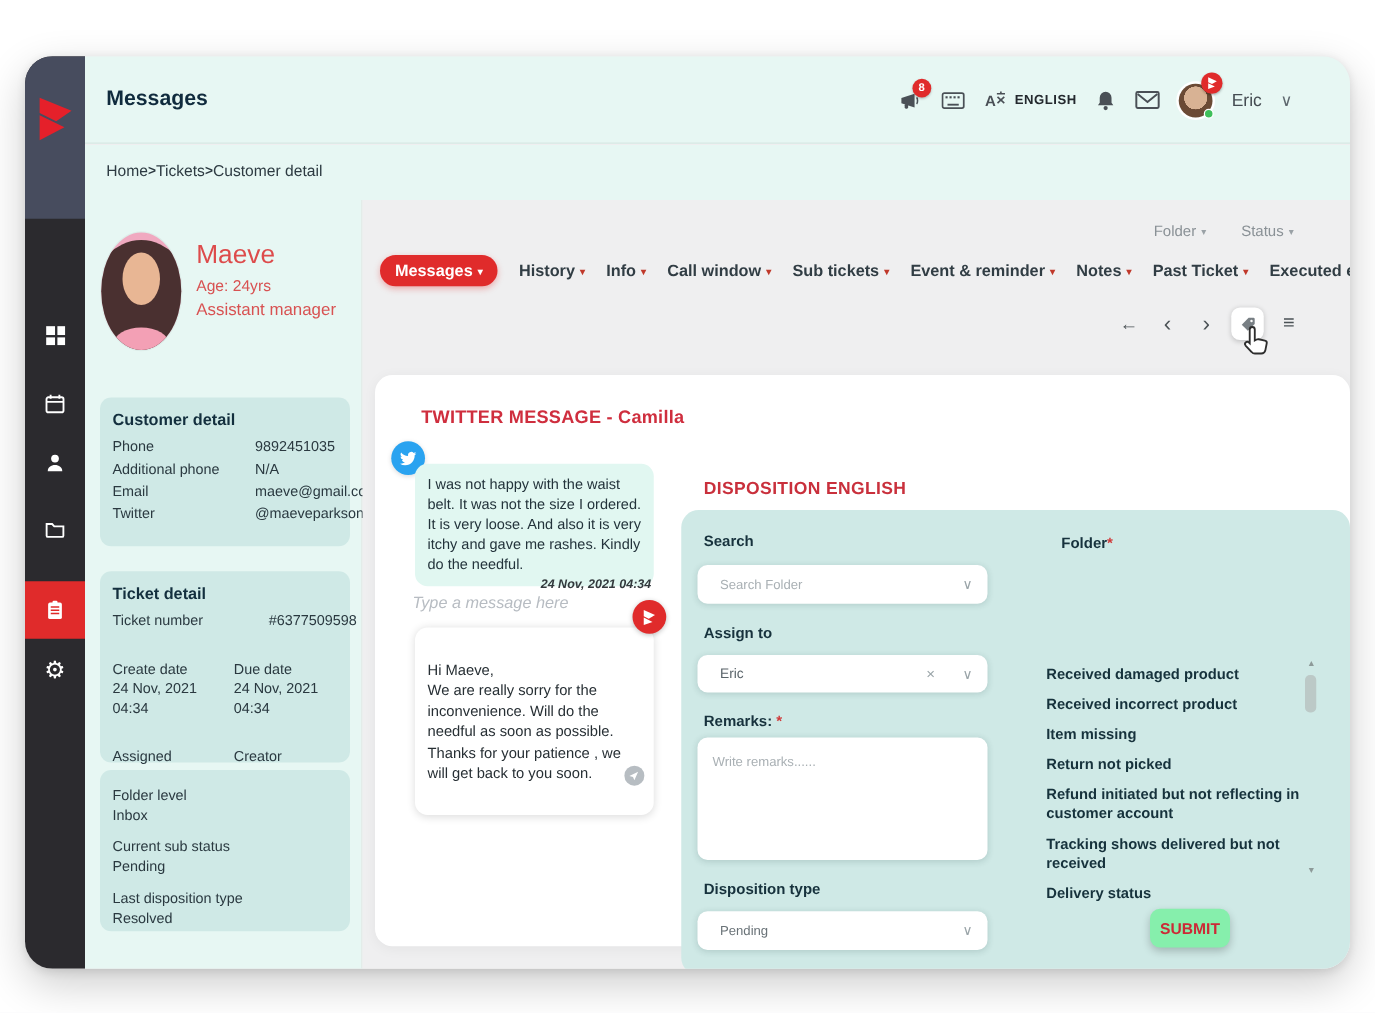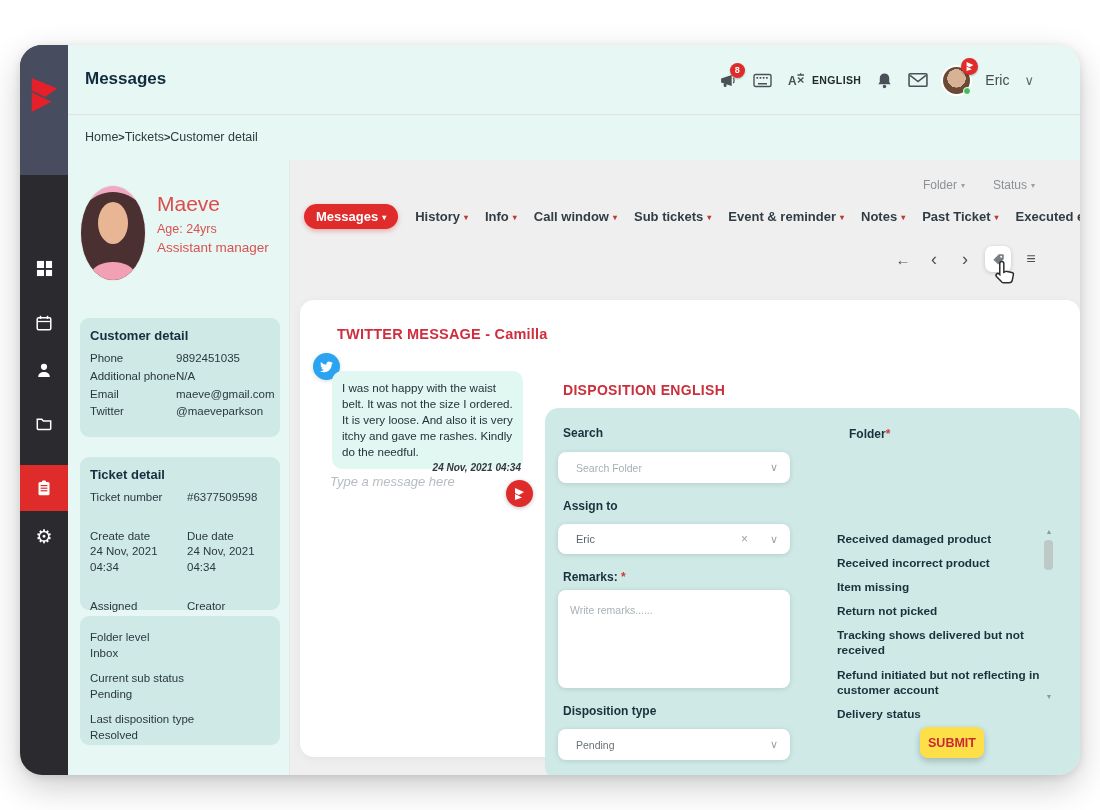--- a/index.html
+++ b/index.html
@@ -51,21 +51,21 @@
   .avatar-maeve .face { position:absolute; left:17px; top:16px; width:30px; height:42px; border-radius:50%; background:#e8b694; }
   .avatar-maeve .blouse { position:absolute; left:10px; bottom:-8px; width:44px; height:26px; border-radius:50% 50% 0 0; background:#f3a0b5; }
   .cust-name { position:absolute; left:89px; top:32px; font-size:21px; color:#dd4b4b; }
   .cust-age  { position:absolute; left:89px; top:62px; font-size:12.5px; color:#d85252; }
   .cust-role { position:absolute; left:89px; top:80px; font-size:13.5px; color:#d85252; }
 
   .card { position:absolute; left:12px; width:200px; background:#cfe9e6; border-radius:9px; padding:10px 10px; }
   .card-title { font-size:13px; font-weight:bold; color:#132f3e; margin-bottom:7px; }
   .kv-row { display:flex; font-size:11.5px; color:#2a3940; line-height:1.55; }
   .kv-row .lbl { width:86px; flex:none; }
-  .kv-row .val { flex:1; }
+  .kv-row .val { flex:1;margin-left:28px; }
   .tk-grid { display:grid; grid-template-columns:97px 1fr; row-gap:2px; font-size:11.5px; color:#2a3940; }
   .tk-grid .cell { line-height:1.35; margin-top:22px; }
   .fl-row { font-size:11.5px; color:#2a3940; line-height:1.35; margin-bottom:10px; }
 
   
   .main { position:absolute; left:222px; top:0; right:0; bottom:0; background:#efeff0; }
   .filters { position:absolute; top:18px; right:45px; display:flex; gap:28px; }
   .filter { font-size:12px; color:#8a9196; display:flex; align-items:center; gap:4px; }
   .filter .caret { font-size:8px; color:#9aa1a6; }
 
@@ -116,21 +116,21 @@
                   box-shadow:0 1px 5px rgba(25,60,60,.16); }
   .combo-row1 { position:absolute; left:14px; right:12px; top:13px; display:flex; justify-content:space-between; align-items:center; }
   .combo-row2 { position:absolute; left:14px; right:12px; top:42px; display:flex; justify-content:space-between; align-items:center; }
   .text-caret { font-size:13px; color:#3c4449; font-weight:normal; }
   .options { position:absolute; left:292px; top:124px; width:206px; }
   .option { font-size:11.8px; font-weight:bold; color:#16323c; line-height:1.28; margin-bottom:9px; }
   .scrollbar { position:absolute; left:498px; top:120px; width:12px; height:172px; }
   .scroll-arrow { font-size:7px; color:#8d9a99; text-align:center; display:block; }
   .scroll-thumb { position:absolute; left:1px; top:12px; width:9px; height:30px; border-radius:4px; background:#bcc9c7; }
   .scroll-down { position:absolute; bottom:0; left:0; right:0; }
-  .submit-btn { position:absolute; left:375px; top:319px; width:64px; height:31px; background:#fde047; border:none; border-radius:8px;
+  .submit-btn { position:absolute; left:375px; top:319px; width:64px; height:31px; background:#86efac; border:none; border-radius:8px;
                 color:#cc2936; font-size:12.5px; font-weight:bold; box-shadow:0 3px 7px rgba(0,0,0,.22); display:flex; align-items:center; justify-content:center; }
 
   svg { display:block; }
 </style>
 </head>
 <body>
 
 <div class="page">
   <div class="window">
 
@@ -429,20 +429,30 @@
             <div class="msg-time">24 Nov, 2021 04:34</div>
             <div class="compose-ph">Type a message here</div>
 
             <div class="reply-logo">
               <svg width="13" height="14" viewBox="0 0 13 14">
                 <polygon points="2,1 11,5 6,8 2,6" fill="#fff"></polygon>
                 <polygon points="2,7 9,10.5 2,13" fill="#fff"></polygon>
               </svg>
             </div>
 
+            <div class="bubble-out">
+              <span>Hi Maeve,
+We are really sorry for the inconvenience. Will do the needful as soon as possible. Thanks for your patience , we will get back to you soon.</span>
+              <span class="send-mark">
+                <svg width="17" height="17" viewBox="0 0 17 17">
+                  <circle cx="8.5" cy="8.5" r="8" fill="#b7bdc2"></circle>
+                  <path d="M4.5 8.8l7-3.4-3 6.8-1.1-2.6z" fill="#fff"></path>
+                </svg>
+              </span>
+            </div>
 
             <div class="dispo-title">DISPOSITION ENGLISH</div>
           </div>
 
           <div class="dispo-panel">
 
             <div class="fld-label" style="left:18px; top:18px;">Search</div>
             <div class="inputbox" style="left:13px; top:44px; width:232px; height:31px; padding:0 12px 0 18px;">
               <span class="ph" style="flex:1">Search Folder</span>
               <span class="chev-glyph">∨</span>
@@ -470,22 +480,22 @@
 
             <div class="fld-label" style="left:304px; top:19px;">
               <span>Folder</span><span class="req">*</span>
             </div>
 
             <div class="options">
               <div class="option">Received damaged product</div>
               <div class="option">Received incorrect product</div>
               <div class="option">Item missing</div>
               <div class="option">Return not picked</div>
+              <div class="option">Refund initiated but not reflecting in customer account</div>
               <div class="option">Tracking shows delivered but not received</div>
-              <div class="option">Refund initiated but not reflecting in customer account</div>
               <div class="option">Delivery status</div>
             </div>
 
             <div class="scrollbar">
               <span class="scroll-arrow">▲</span>
               <span class="scroll-thumb"></span>
               <span class="scroll-arrow scroll-down">▼</span>
             </div>
 
             <button class="submit-btn">SUBMIT</button>

